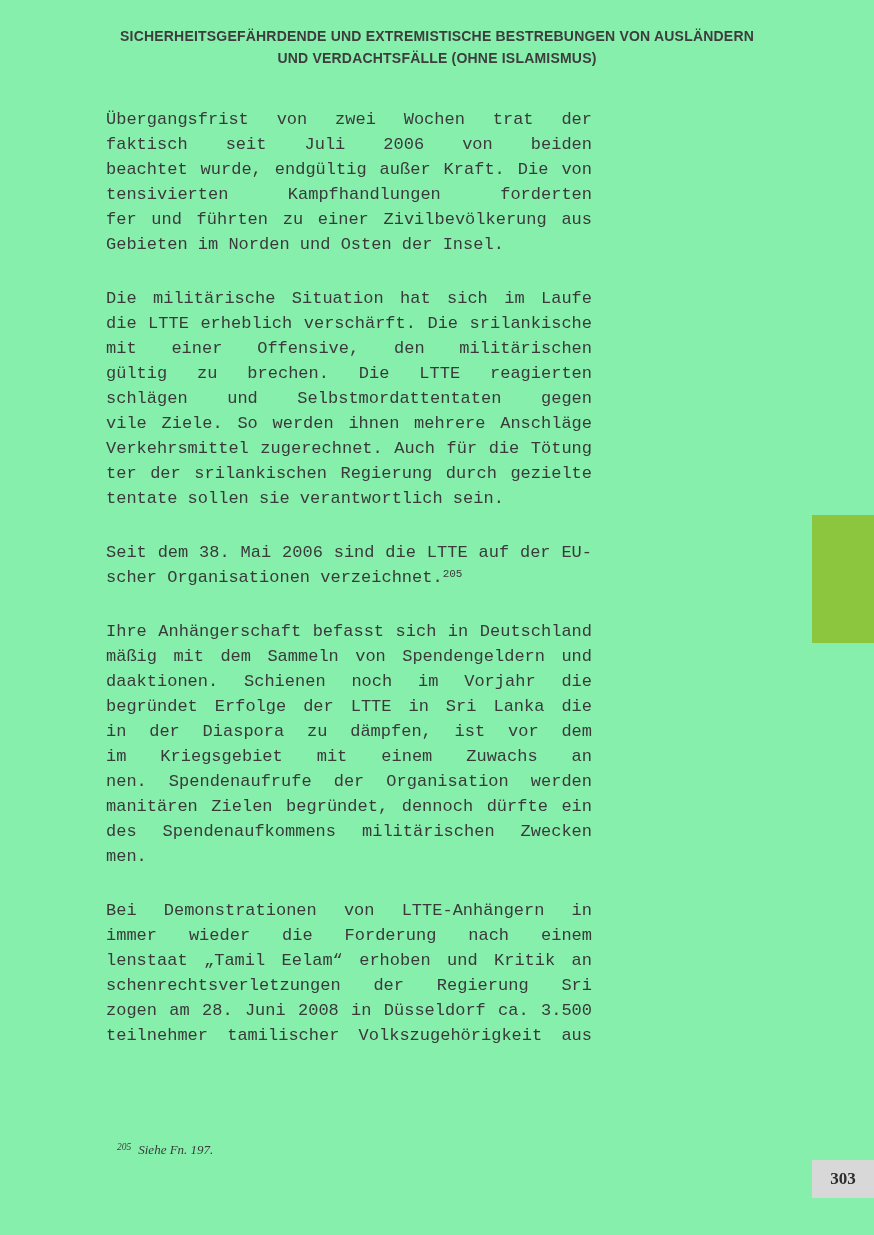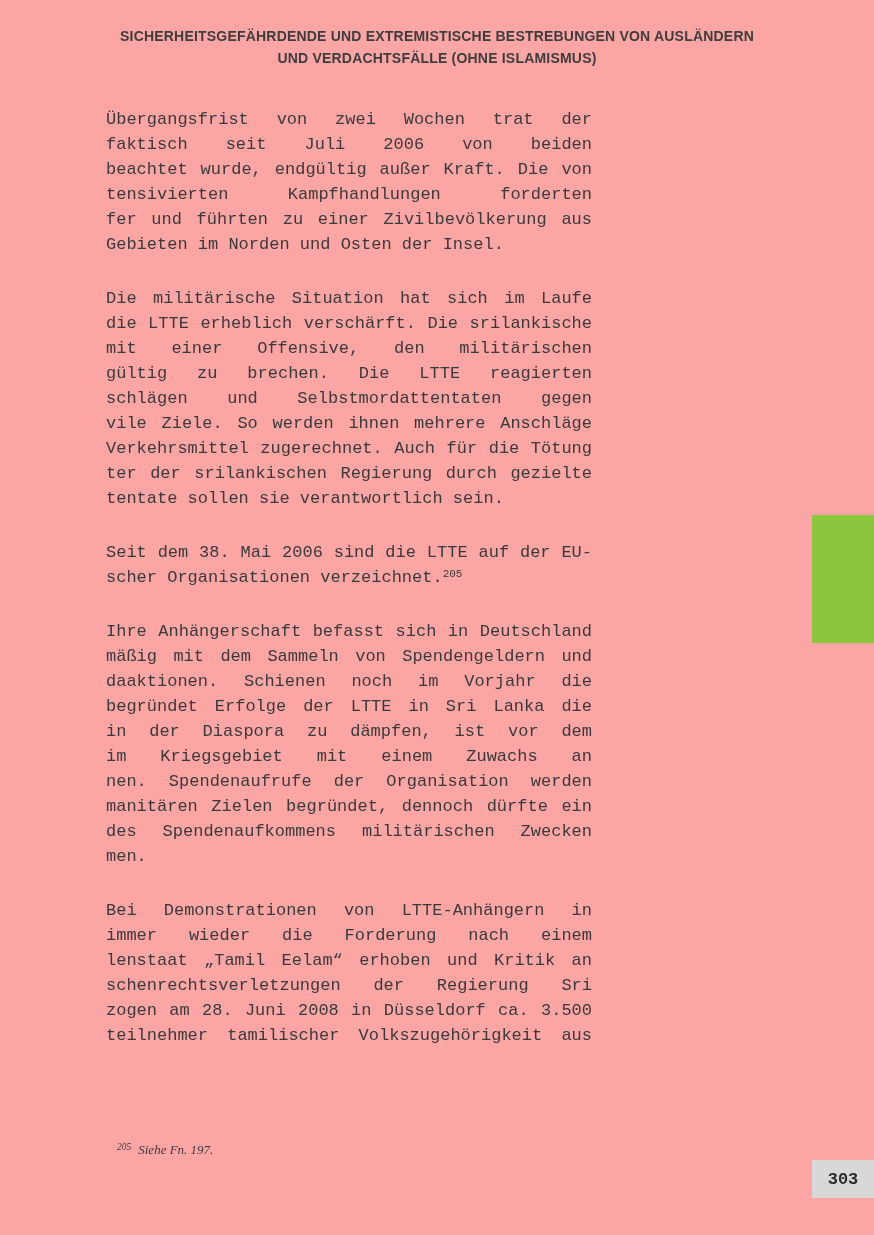--- a/index.html
+++ b/index.html
@@ -81,30 +81,30 @@
   }
   .page-number {
     position: absolute;
     top: 1160px;
     right: 0;
     width: 62px;
     height: 38px;
     display: flex;
     align-items: center;
     justify-content: center;
-    font-family: Liberation Mono, monospace;
+    font-family: Liberation Serif, serif;
     font-weight: 700;
     font-size: 17px;
     color: #2d2d2d;
   }
 </style>
 </head>
 <body>
 
-<div class="page" style="background: #fca5a5;">
+<div class="page" style="background: #86efac;">
 
   <div class="header">
     <div>SICHERHEITSGEFÄHRDENDE UND EXTREMISTISCHE BESTREBUNGEN VON AUSLÄNDERN</div>
     <div>UND VERDACHTSFÄLLE (OHNE ISLAMISMUS)</div>
   </div>
 
   <div class="body-text">
       <div class="paragraph">
         <div class="line"><span>Übergangsfrist von zwei Wochen trat der Waffenstillstand, der</span></div>
         <div class="line"><span>faktisch seit Juli 2006 von beiden Konfliktparteien nicht mehr</span></div>

